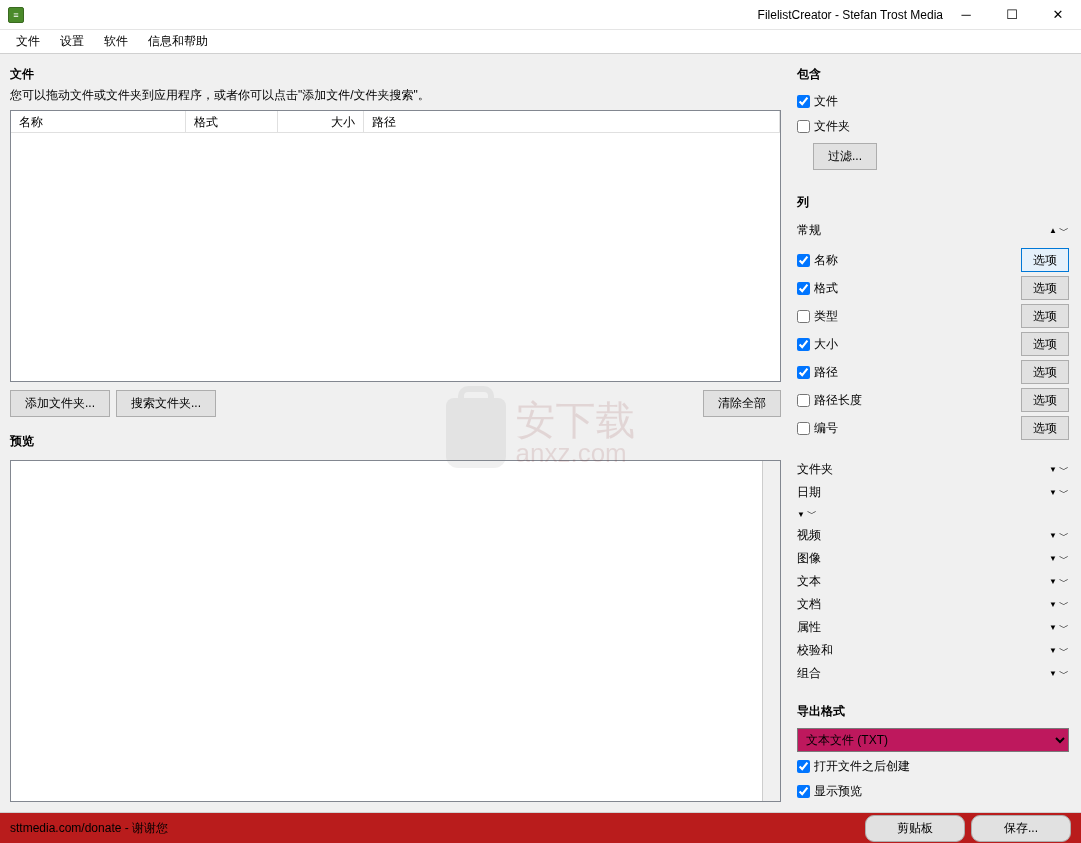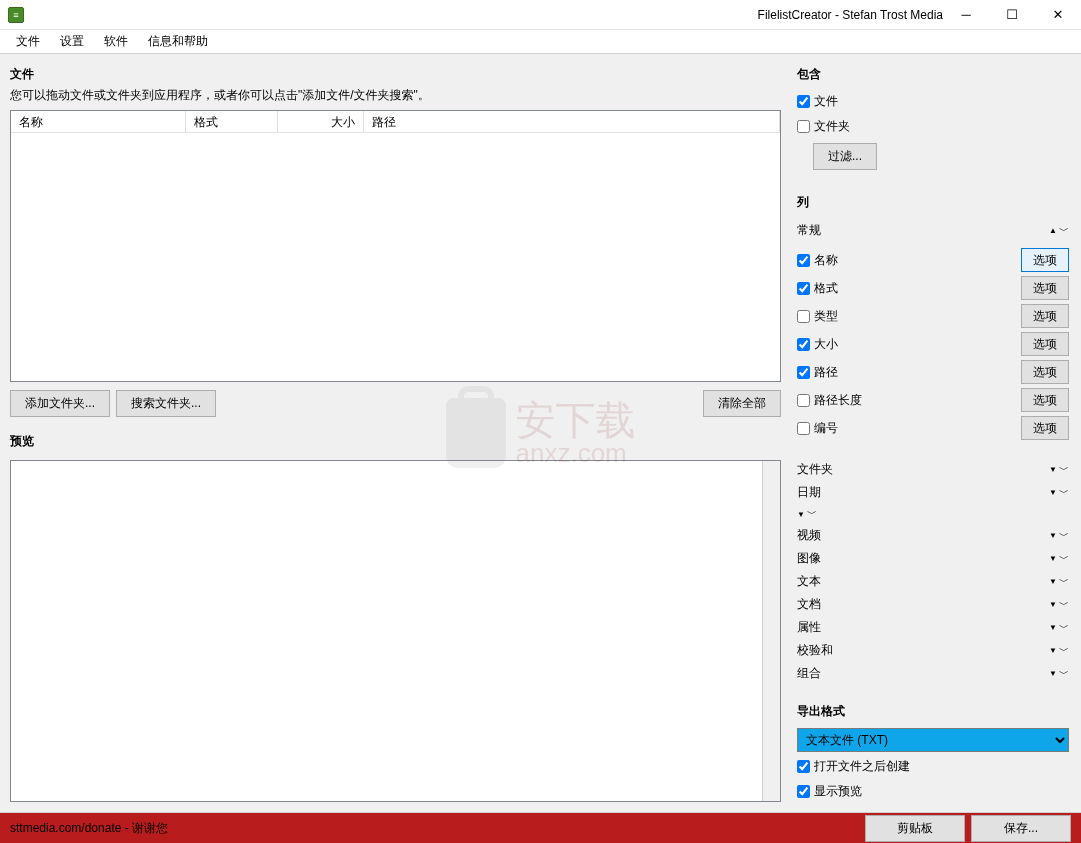--- a/index.html
+++ b/index.html
@@ -154,36 +154,36 @@
   cursor: pointer;
 }
 .collapse-row .label { flex: 1; }
 .collapse-row .arrows { display: flex; gap: 2px; align-items: center; color: #000000; font-size: 10px; }
 .collapse-row .tri { font-size: 8px; }
 
 select.export-select {
   width: 100%;
   height: 24px;
   border: 1px solid #7a7a7a;
-  background: #0ea5e9;
+  background: #be185d;
   font-family: inherit;
   font-size: 12px;
   padding: 2px 4px;
 }
 
 .statusbar {
   height: 32px;
   background: #b91c1c;
   border-top: 1px solid #d0d0d0;
   display: flex;
   align-items: center;
   padding: 0 10px;
 }
 .statusbar .status-text { flex: 1; }
-.statusbar .btn { min-width: 100px; margin-left: 6px; }
+.statusbar .btn { min-width: 100px; margin-left: 6px; border-radius: 9px; }
 
 .watermark {
   position: absolute;
   left: 50%; top: 50%;
   transform: translate(-50%, -50%);
   pointer-events: none;
   opacity: 0.12;
   display: flex;
   align-items: center;
   gap: 10px;

